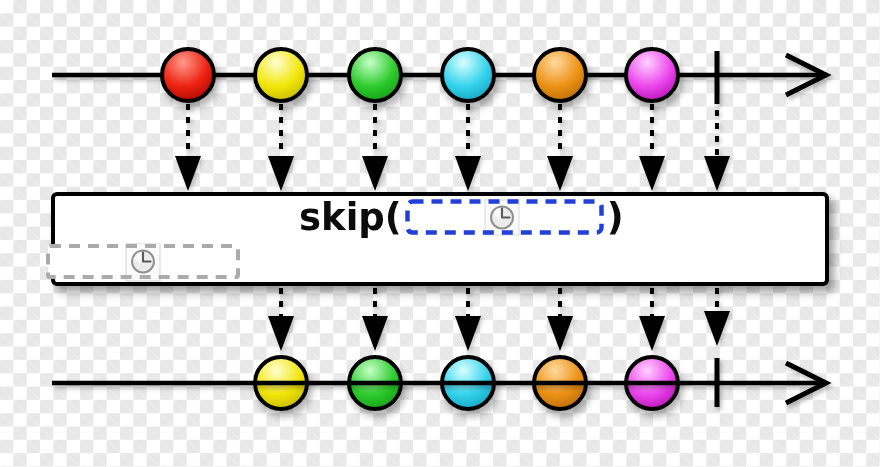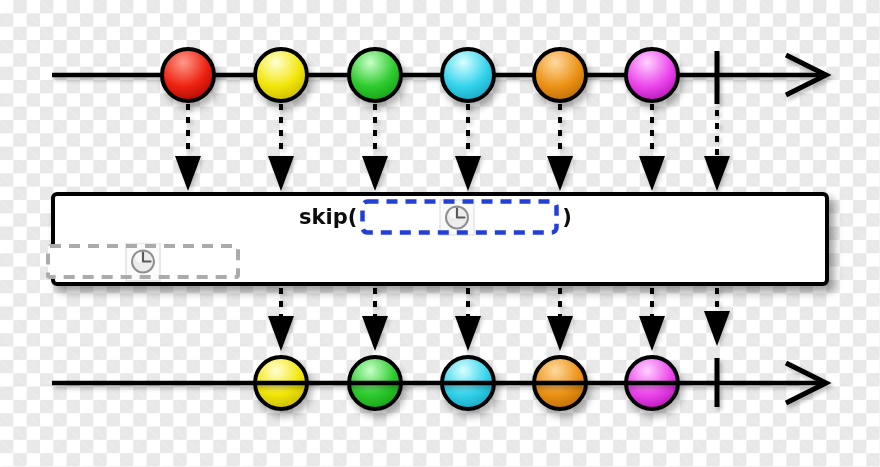--- a/index.html
+++ b/index.html
@@ -32,21 +32,21 @@
   }
   #operator-box{
     position:absolute;left:51px;top:192px;width:778px;height:94px;
     box-sizing:border-box;background:#fff;border:4px solid #000;border-radius:6px;
     box-shadow:5px 6px 9px rgba(0,0,0,0.38);
   }
   #operator-row{
     position:absolute;left:299px;top:196px;height:42px;
     display:flex;align-items:center;gap:3px;
   }
-  .op-text{font-size:21px;font-weight:bold;color:#0c0c0c;line-height:1;}
+  .op-text{font-size:37px;font-weight:bold;color:#0c0c0c;line-height:1;}
   .param-svg{display:block;}
 </style>
 </head>
 <body>
 
 <div id="stage">
 
   <svg class="timeline-svg" style="top:46px" width="880" height="60">
     <line x1="52" y1="29" x2="822" y2="29" stroke="#000" stroke-width="4.5"></line>
     <polyline points="786,9 826,29 786,49" fill="none" stroke="#000" stroke-width="5"></polyline>

